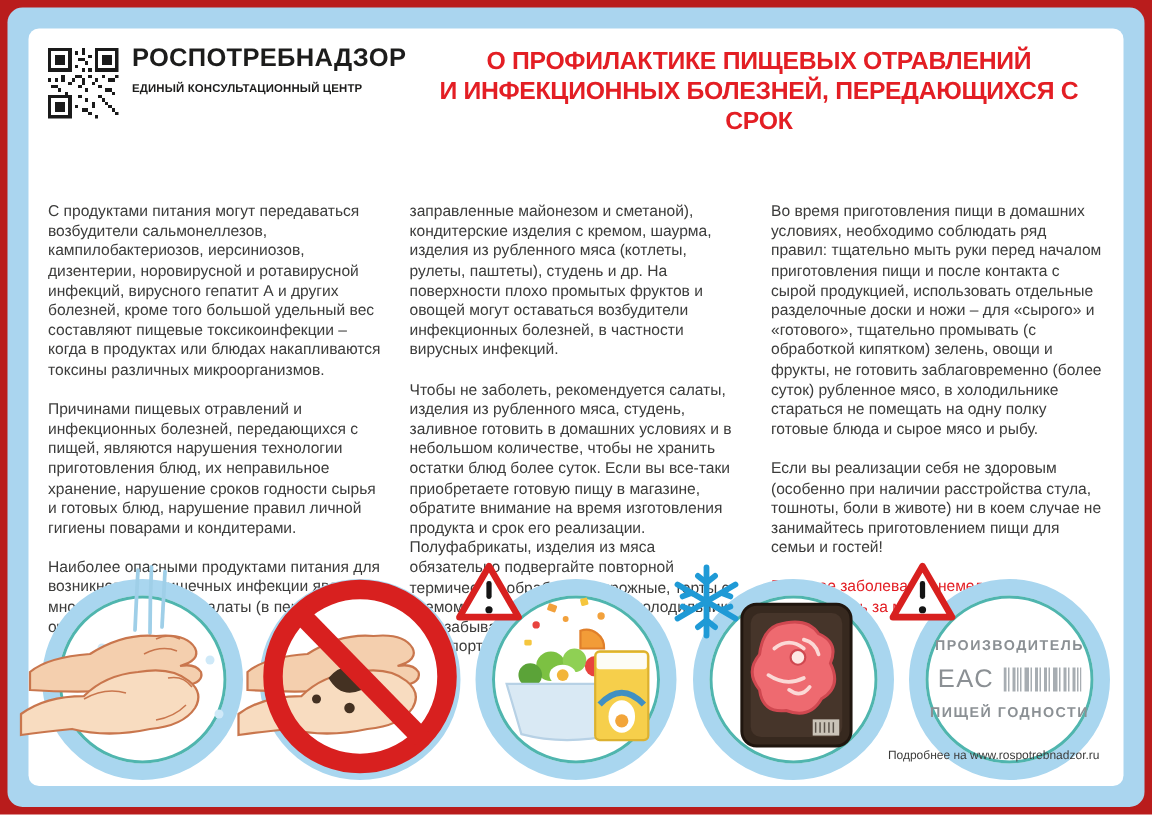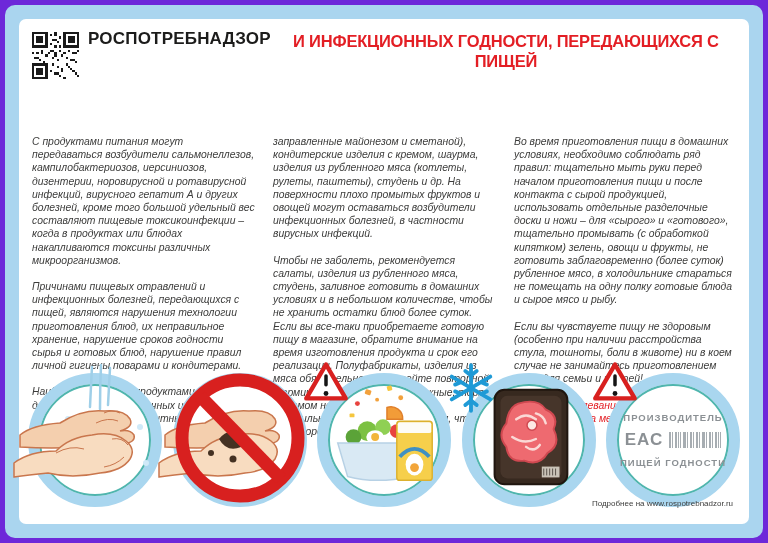--- a/index.html
+++ b/index.html
@@ -1,51 +1,51 @@
 <!DOCTYPE html>
 <html><head>
 <meta charset="utf-8">
 <style>
   * { box-sizing: border-box; margin: 0; padding: 0; }
   body { font-family: "Liberation Sans", sans-serif; background: #fff; }
-  .poster { position: relative; width: 768px; height: 543px; background: #6d28d9; overflow: hidden; }
+  .poster { position: relative; width: 768px; height: 543px; background: #b91c1c; overflow: hidden; }
   .frame { position: absolute; inset: 5px; background: #aad5ef; border-radius: 10px; }
   .content { position: absolute; inset: 14px; background: #fff; border-radius: 7px; }
 
   
   .header { position: absolute; top: 10px; left: 13px; right: 8px; display: flex; align-items: flex-start; }
   .qr { width: 47px; height: 47px; flex: 0 0 auto; margin-top: 3px; }
   .brand { margin-left: 9px; flex: 0 0 auto; }
   .brand-name { font-size: 17px; font-weight: bold; color: #1c1c1b; letter-spacing: .2px; }
   .brand-sub { font-size: 7.6px; font-weight: bold; color: #1c1c1b; margin-top: 5px; line-height: 1.35; letter-spacing: .1px; }
   .phone { color: #e31e24; }
   .title { flex: 1; text-align: center; color: #e31e24; font-weight: bold; font-size: 16.5px; line-height: 1.2; margin-top: 3px; letter-spacing: -0.2px; }
 
   
   .intro { position: absolute; top: 79px; left: 13px; right: 12px; font-size: 10.4px; line-height: 1.35; color: #3c3c3b; }
-  .cols { position: absolute; top: 116px; left: 13px; right: 12px; display: flex; gap: 18px; font-style: italic; }
+  .cols { position: absolute; top: 116px; left: 13px; right: 12px; display: flex; gap: 18px; }
   .col { flex: 1; font-size: 10.4px; line-height: 1.27; color: #3c3c3b; }
   .col p { margin: 0 0 13px; }
   .alert { color: #e31e24; }
 
   
-  .circles { position: absolute; left: 7px; right: 7px; bottom: 13px; height: 140px; display: flex; justify-content: space-between; }
+  .circles { position: absolute; left: 7px; right: 7px; bottom: 0; height: 140px; display: flex; justify-content: space-between; }
   .circle-wrap { position: relative; width: 138px; height: 138px; }
   .ring { position: absolute; inset: 2px; border-radius: 50%; border: 11px solid #a9d6ef; background: #fff; }
   .ring::after { content: ""; position: absolute; inset: 0; border-radius: 50%; border: 2px solid #4fb5ae; }
   .illus { position: absolute; left: -14px; top: -6px; width: 166px; height: 150px; z-index: 2; overflow: visible; }
   .illus-in { position: absolute; inset: 7px; z-index: 2; }
   .badge-tl { position: absolute; top: -10px; left: -12px; z-index: 3; }
   .badge-snow { position: absolute; top: -8px; left: -14px; z-index: 3; }
 
   
   .label-stack { position: absolute; inset: 13px; z-index: 2; display: flex; flex-direction: column; align-items: center; justify-content: center; gap: 7px; border-radius: 50%; }
   .label-gray { font-size: 9.5px; font-weight: bold; color: #8b9094; letter-spacing: 1px; white-space: nowrap; }
   .eac-row { display: flex; align-items: center; gap: 6px; }
-  .eac-mark { font-size: 17px; font-weight: bold; color: #8b9094; letter-spacing: 1px; }
+  .eac-mark { font-size: 17px; font-weight: normal; color: #8b9094; letter-spacing: 1px; }
 
   .more { position: absolute; right: 16px; bottom: 16px; font-size: 8px; color: #3c3c3b; text-decoration: none; }
 </style>
 </head>
 <body>
 
 <div class="poster">
   <div class="frame">
     <div class="content">
 
@@ -107,41 +107,43 @@
               <rect x="15" y="14" width="1" height="1"></rect>
               <rect x="17" y="16" width="1" height="1"></rect>
             <rect x="19" y="18" width="1" height="1"></rect>
               <rect x="9" y="11" width="1" height="1"></rect>
               <rect x="11" y="12" width="1" height="1"></rect>
           </g>
         </svg>
         <div class="brand">
           <div class="brand-name">РОСПОТРЕБНАДЗОР</div>
           <div class="brand-sub">
+            <div>ЕДИНЫЙ КОНСУЛЬТАЦИОННЫЙ ЦЕНТР</div>
           </div>
         </div>
         <div class="title">
-          <div>И ИНФЕКЦИОННЫХ ГОДНОСТИ, ПЕРЕДАЮЩИХСЯ С ПИЩЕЙ</div>
+          <div>О ПРОФИЛАКТИКЕ ПИЩЕВЫХ ОТРАВЛЕНИЙ</div>
+          <div>И ИНФЕКЦИОННЫХ БОЛЕЗНЕЙ, ПЕРЕДАЮЩИХСЯ С СРОК</div>
         </div>
       </div>
 
 
       <div class="cols">
         <div class="col">
           <p>С продуктами питания могут передаваться возбудители сальмонеллезов, кампилобактериозов, иерсиниозов, дизентерии, норовирусной и ротавирусной инфекций, вирусного гепатит А и других болезней, кроме того большой удельный вес составляют пищевые токсикоинфекции – когда в продуктах или блюдах накапливаются токсины различных микроорганизмов.</p>
           <p>Причинами пищевых отравлений и инфекционных болезней, передающихся с пищей, являются нарушения технологии приготовления блюд, их неправильное хранение, нарушение сроков годности сырья и готовых блюд, нарушение правил личной гигиены поварами и кондитерами.</p>
           <p>Наиболее опасными продуктами питания для возникновения кишечных инфекции являются многокомпонентные салаты (в первую очередь</p>
         </div>
         <div class="col">
           <p>заправленные майонезом и сметаной), кондитерские изделия с кремом, шаурма, изделия из рубленного мяса (котлеты, рулеты, паштеты), студень и др. На поверхности плохо промытых фруктов и овощей могут оставаться возбудители инфекционных болезней, в частности вирусных инфекций.</p>
           <p>Чтобы не заболеть, рекомендуется салаты, изделия из рубленного мяса, студень, заливное готовить в домашних условиях и в небольшом количестве, чтобы не хранить остатки блюд более суток. Если вы все-таки приобретаете готовую пищу в магазине, обратите внимание на время изготовления продукта и срок его реализации. Полуфабрикаты, изделия из мяса обязательно подвергайте повторной термической обработке. Пирожные, торты с кремом необходимо хранить в холодильнике и не забывать о том, что это скоропортящиеся продукты.</p>
         </div>
         <div class="col">
           <p>Во время приготовления пищи в домашних условиях, необходимо соблюдать ряд правил: тщательно мыть руки перед началом приготовления пищи и после контакта с сырой продукцией, использовать отдельные разделочные доски и ножи – для «сырого» и «готового», тщательно промывать (с обработкой кипятком) зелень, овощи и фрукты, не готовить заблаговременно (более суток) рубленное мясо, в холодильнике стараться не помещать на одну полку готовые блюда и сырое мясо и рыбу.</p>
-          <p>Если вы чувствуете пищу не здоровым (особенно при наличии расстройства стула, тошноты, боли в животе) ни в коем случае не занимайтесь приготовлением пищи для семьи и гостей!</p>
+          <p>Если вы реализации себя не здоровым (особенно при наличии расстройства стула, тошноты, боли в животе) ни в коем случае не занимайтесь приготовлением пищи для семьи и гостей!</p>
           <p class="alert">В случае заболевания немедленно обращайтесь за медицинской помощью.</p>
         </div>
       </div>
 
       <div class="circles">
 
         <div class="circle-wrap">
           <div class="ring"></div>
           <svg class="illus" viewBox="0 0 166 150">
             <g stroke="#9fcfe8" stroke-width="2.5" stroke-linecap="round" fill="none">

